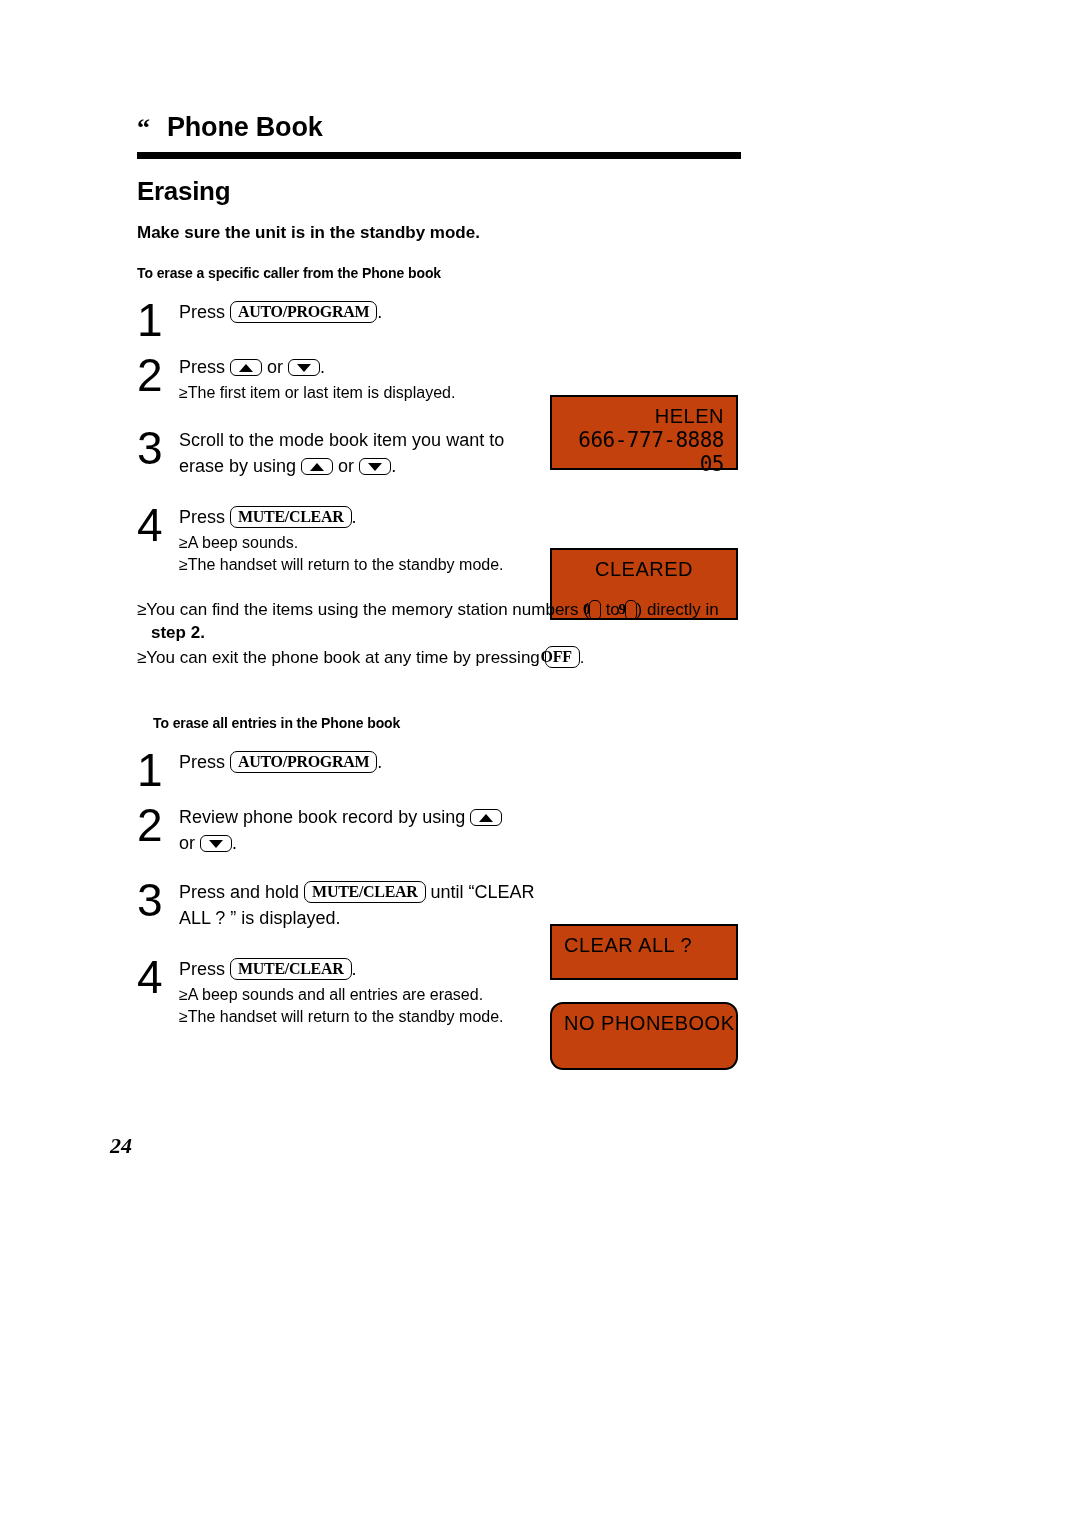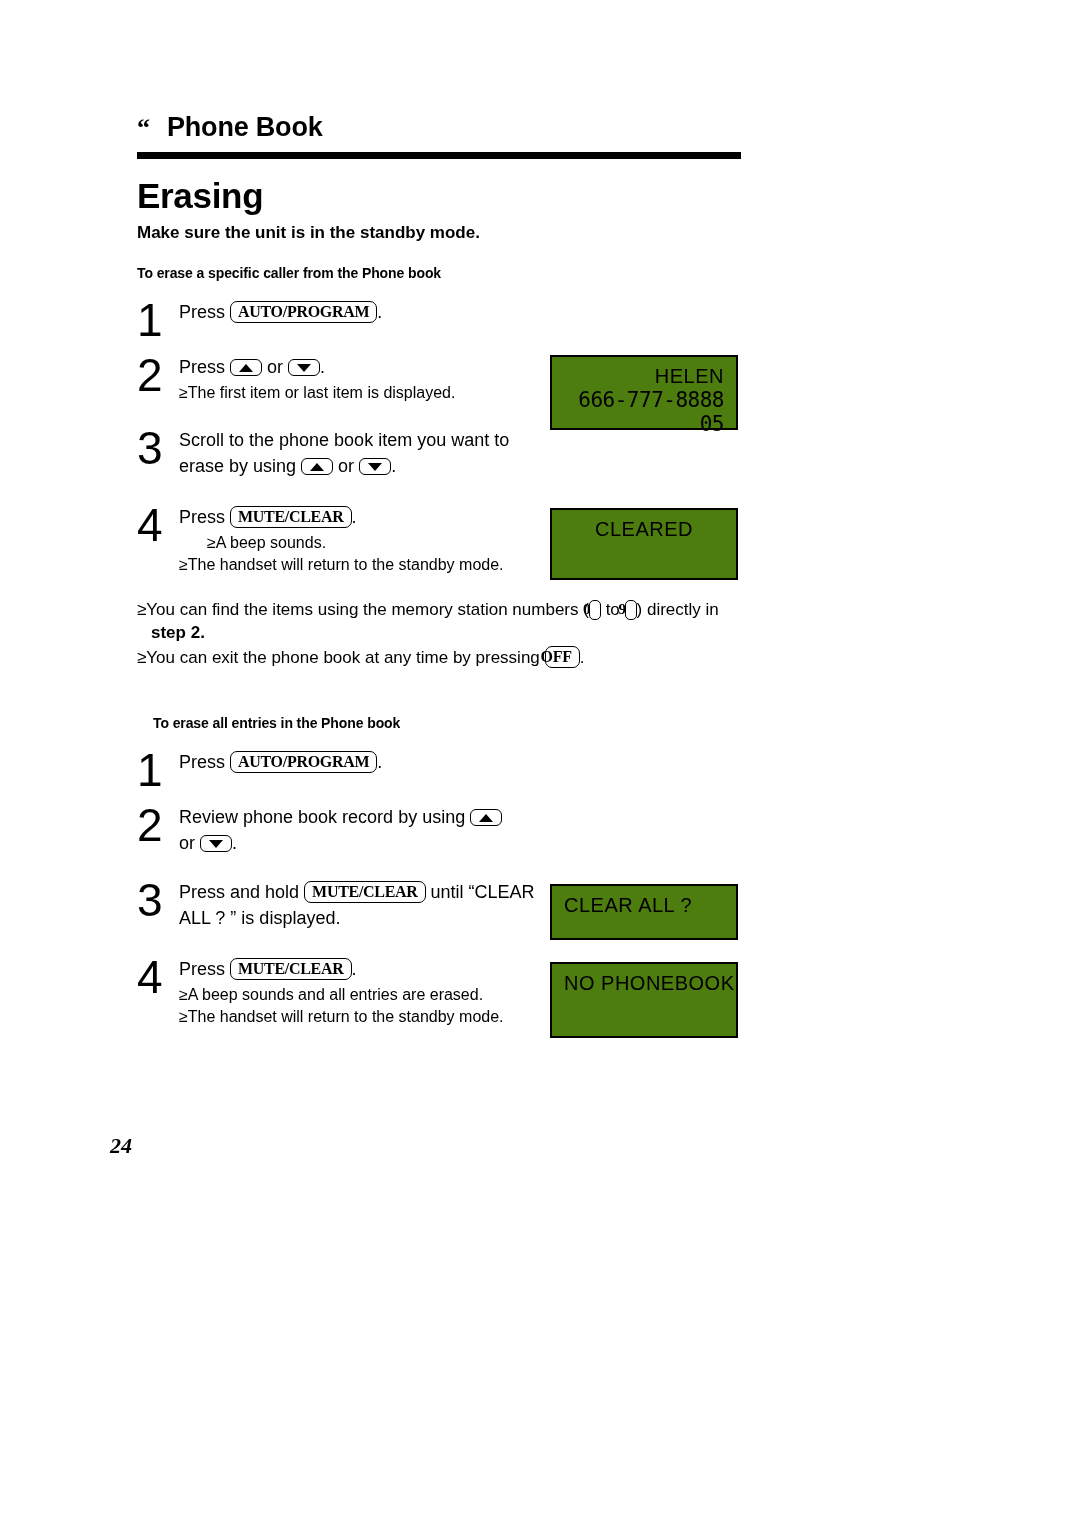--- a/index.html
+++ b/index.html
@@ -53,21 +53,21 @@
     width: 604px;
     height: 7px;
     background: #000;
   }
 
   
   .chapter-title {
     position: absolute;
     left: 137px;
     top: 176px;
-    font-size: 35px;
+    font-size: 26px;
     font-weight: bold;
     letter-spacing: -0.3px;
   }
   .lead-note {
     position: absolute;
     left: 137px;
     top: 223px;
     font-size: 17px;
     font-weight: bold;
   }
@@ -159,22 +159,23 @@
   .notes .note-line {
     text-indent: -12px;
     padding-left: 12px;
     margin-bottom: 2px;
   }
 
   
   .lcd {
     position: absolute;
     border: 2px solid #000;
-    background: #4d7c0f;
+    background: #c2410c;
     box-sizing: border-box;
+    margin-top: 40px;
   }
   .lcd-line {
     font-size: 20px;
     line-height: 24px;
     letter-spacing: 0.5px;
     white-space: nowrap;
   }
   .lcd-line.seg {
     font-family: "DejaVu Sans Mono", monospace;
     font-size: 21px;
@@ -183,21 +184,21 @@
   .lcd-pad {
     padding: 7px 12px 0 12px;
   }
   .align-right { text-align: right; }
   .align-left  { text-align: left; }
   .align-center{ text-align: center; }
 
   #lcd-helen { left: 550px; top: 355px; width: 188px; height: 75px; }
   #lcd-cleared { left: 550px; top: 508px; width: 188px; height: 72px; }
   #lcd-clearall { left: 550px; top: 884px; width: 188px; height: 56px; }
-  #lcd-nophonebook { left: 550px; top: 962px; width: 188px; height: 76px; }
+  #lcd-nophonebook { left: 550px; top: 962px; width: 188px; height: 68px; border-radius: 13px; }
 
   
   .page-number {
     position: absolute;
     left: 110px;
     top: 1133px;
     font-family: "Liberation Serif", serif;
     font-style: italic;
     font-weight: bold;
     font-size: 22px;
@@ -242,38 +243,38 @@
       </div>
       <div class="sub" style="margin-top:3px;">
         <span class="bullet">≥</span><span>The first item or last item is displayed.</span>
       </div>
     </div>
   </div>
 
   <div class="step" style="left:137px; top:428px;">
     <div class="step-num">3</div>
     <div class="step-body">
-      <div class="main-line">Scroll to the phone book item you want to</div>
+      <div class="main-line">Scroll to the mode book item you want to</div>
       <div class="main-line" style="margin-top:2px;">
         <span>erase by using</span>
         <span class="key arrow"><span class="tri up"></span></span>
         <span>or</span>
         <span class="key arrow"><span class="tri down"></span></span><span>.</span>
       </div>
     </div>
   </div>
 
   <div class="step" style="left:137px; top:505px;">
     <div class="step-num">4</div>
     <div class="step-body">
       <div class="main-line">
         <span>Press</span>
         <span class="key">MUTE/CLEAR</span><span>.</span>
       </div>
-      <div class="sub" style="margin-top:3px;margin-left:28px;">
+      <div class="sub" style="margin-top:3px;">
         <span class="bullet">≥</span><span>A beep sounds.</span>
       </div>
       <div class="sub">
         <span class="bullet">≥</span><span>The handset will return to the standby mode.</span>
       </div>
     </div>
   </div>
 
   <div class="lcd" id="lcd-helen">
     <div class="lcd-pad">

